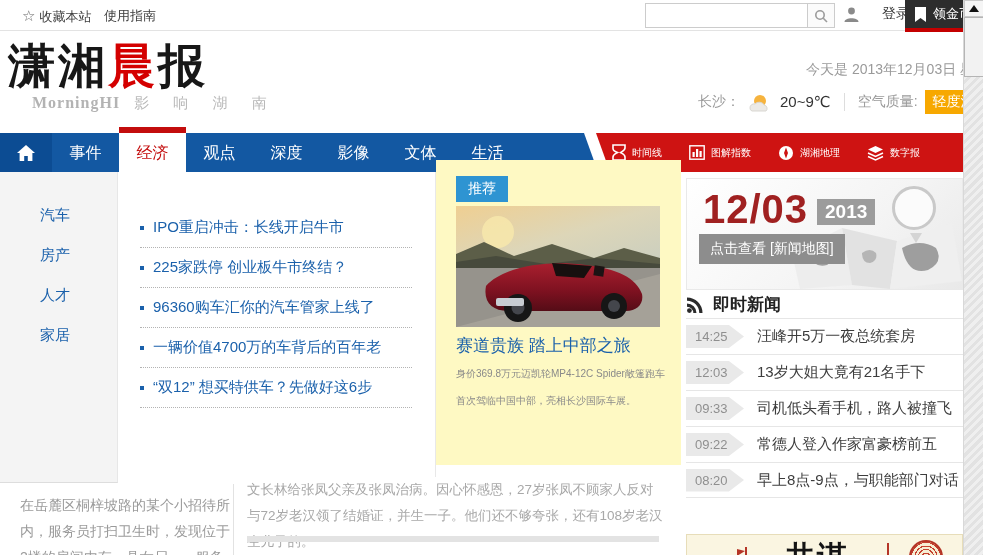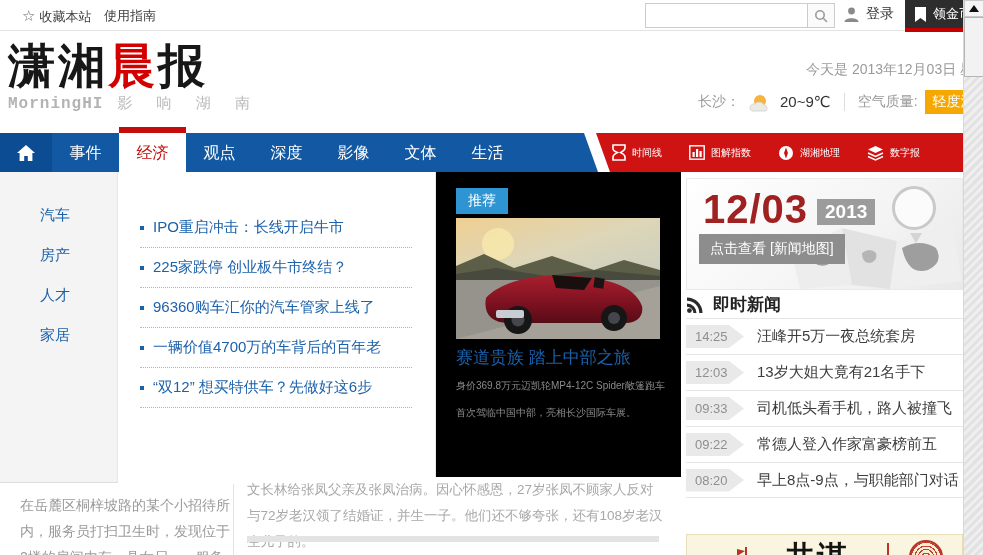--- a/index.html
+++ b/index.html
@@ -9,32 +9,32 @@
   #stage { position:relative; width:983px; height:555px; background:#fff; overflow:hidden; }
 
   
   #topbar { left:0; top:0; width:983px; height:31px; background:#fff; border-bottom:1px solid #e3e3e3; z-index:6; }
   .topbar-item { position:absolute; top:7px; font-size:13px; color:#404040; cursor:pointer; }
   #fav { left:22px; } #fav .star { color:#6b6b6b; font-size:15px; margin-right:4px; }
   #guide { left:104px; }
   #searchbox { position:absolute; left:645px; top:3px; display:flex; }
   #search-input { width:162px; height:25px; border:1px solid #ccc; border-right:none; outline:none; padding:0 6px; font-size:13px; }
   #search-btn { width:28px; height:25px; border:1px solid #ccc; background:#fbfbfb; display:flex; align-items:center; justify-content:center; cursor:pointer; }
-  #login { position:absolute; left:843px; top:5px; display:flex; align-items:center; gap:6px; font-size:14px; color:#333; cursor:pointer; }
+  #login { position:absolute; left:843px; top:5px; display:flex; align-items:center; gap:22px; font-size:14px; color:#333; cursor:pointer; }
   #coins { position:absolute; left:905px; top:0; width:78px; height:32px; background:#2d2d2d;
     border-bottom:4px solid #c40000; color:#fff; font-size:13px; display:flex; align-items:center; gap:5px;
     padding-left:8px; z-index:7; cursor:pointer; }
 
   
   #logo { left:8px; top:40px; z-index:1; cursor:pointer; }
   #logo-main { font-size:47px; font-weight:bold; color:#171717; letter-spacing:3px; line-height:52px;
     font-family:"DejaVu Serif","Liberation Serif",serif; }
   #logo-main .red { color:#d40000; }
   #logo-sub { margin-top:2px; color:#b3b3b3; font-size:16px; font-weight:bold; }
-  #logo-sub .en { letter-spacing:1px; margin-right:14px; font-family:Liberation Mono, monospace; }
+  #logo-sub .en { letter-spacing:1px; margin-right:14px; font-family:Liberation Serif, serif;margin-left:24px; }
   #logo-sub .cn { letter-spacing:10px; font-weight:normal; font-size:15px; color:#b9b9b9;text-align:right; }
   #today { left:806px; top:61px; font-size:14px; color:#9a9a9a; white-space:nowrap; z-index:1; }
   #weather { left:698px; top:90px; display:flex; align-items:center; gap:7px; z-index:1; white-space:nowrap; }
   #weather .lbl { color:#9a9a9a; font-size:14px; }
   #weather .temp { color:#333; font-size:15px; }
   #weather .sep { width:1px; height:18px; background:#ddd; margin:0 6px; }
   #air-badge { background:#f7a800; color:#fff; font-size:14px; padding:3px 8px; }
 
   
   #nav-accent { left:119px; top:127px; width:67px; height:6px; background:#c30d0d; z-index:4; }
@@ -58,21 +58,21 @@
   #content-bar { left:247px; top:536px; width:412px; height:6px; background:#e3e3e3; z-index:0; }
 
   
   #dd-left { left:0; top:172px; width:118px; height:311px; background:#f4f4f4; border-right:1px solid #e7e7e7;
     border-bottom:1px solid #ddd; z-index:5; }
   .dd-cat { position:absolute; left:40px; font-size:15px; color:#1b61ab; cursor:pointer; }
   #dd-news { left:118px; top:172px; width:318px; height:305px; background:#fff; border-right:1px solid #e8e8e8; z-index:5; padding:36px 0 0 22px; }
   .dd-link { width:272px; height:40px; display:flex; align-items:center; gap:9px; border-bottom:1px dotted #b3b3b3; cursor:pointer; }
   .dd-bullet { width:4px; height:4px; background:#1b61ab; flex:none; }
   .dd-link span { color:#1b61ab; font-size:15px; white-space:nowrap; }
-  #dd-reco { left:436px; top:172px; width:245px; height:305px; background:#000000; z-index:5; }
+  #dd-reco { left:436px; top:160px; width:245px; height:305px; background:#fef9c3; z-index:5; }
   #reco-badge { position:absolute; left:20px; top:16px; background:#2e94d2; color:#fff; font-size:14px; padding:4px 12px; cursor:pointer; }
   #reco-img { position:absolute; left:20px; top:46px; width:204px; height:121px; cursor:pointer; }
   #reco-title { position:absolute; left:20px; top:174px; font-size:17px; color:#1b61ab; cursor:pointer; white-space:nowrap; }
   #reco-desc { position:absolute; left:20px; top:200px; width:214px; font-size:10px; line-height:27px; color:#8a8a8a; }
 
   
   #date-widget { left:686px; top:178px; width:277px; height:112px; z-index:2; border:1px solid #e9e9e9;
     background:linear-gradient(135deg,#ffffff 0%,#f4f4f4 60%,#e9e9e9 100%); overflow:hidden; cursor:pointer; }
   #date-big { position:absolute; left:16px; top:8px; font-size:40px; font-weight:bold; color:#a02121; letter-spacing:1px; }
   #date-year { position:absolute; left:130px; top:20px; background:#9c9c9c; color:#fff; font-size:19px; font-weight:bold; padding:2px 8px; }

